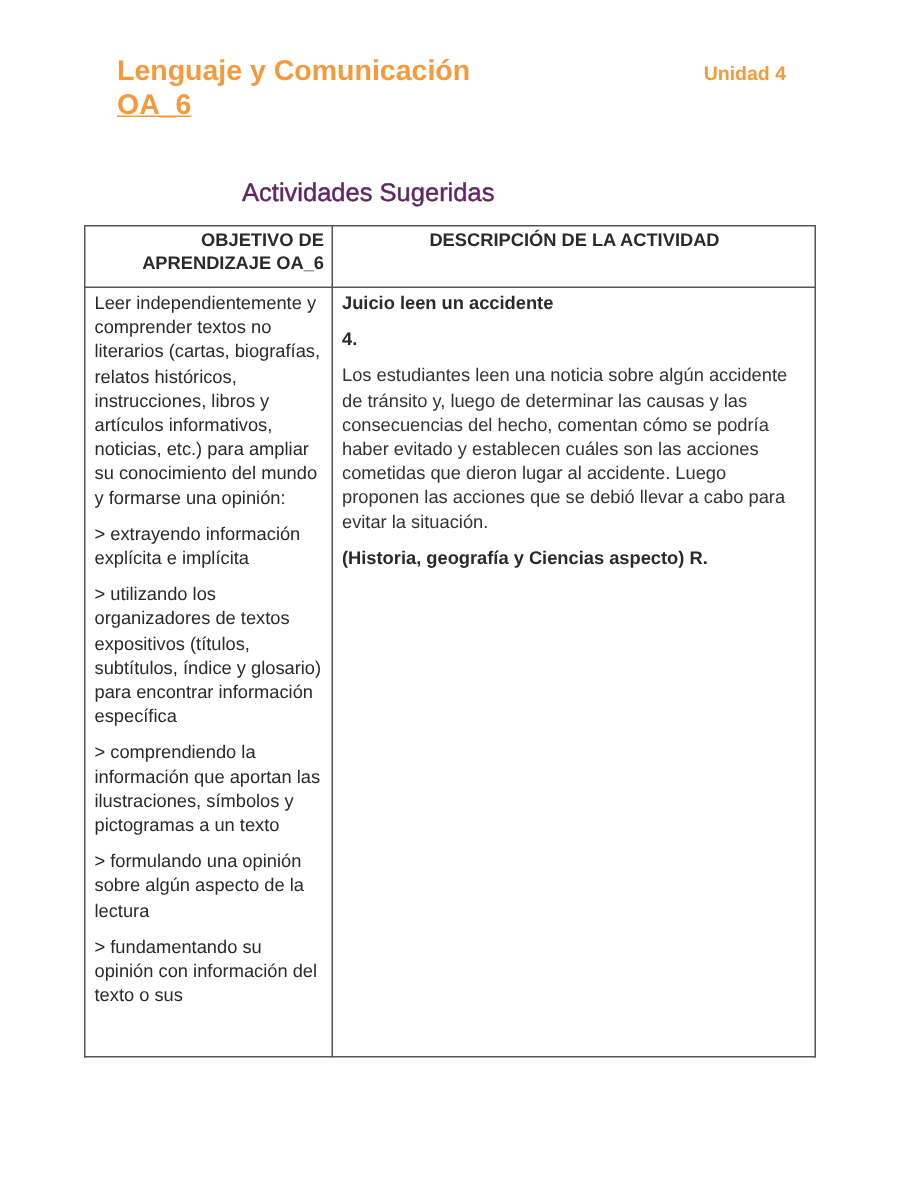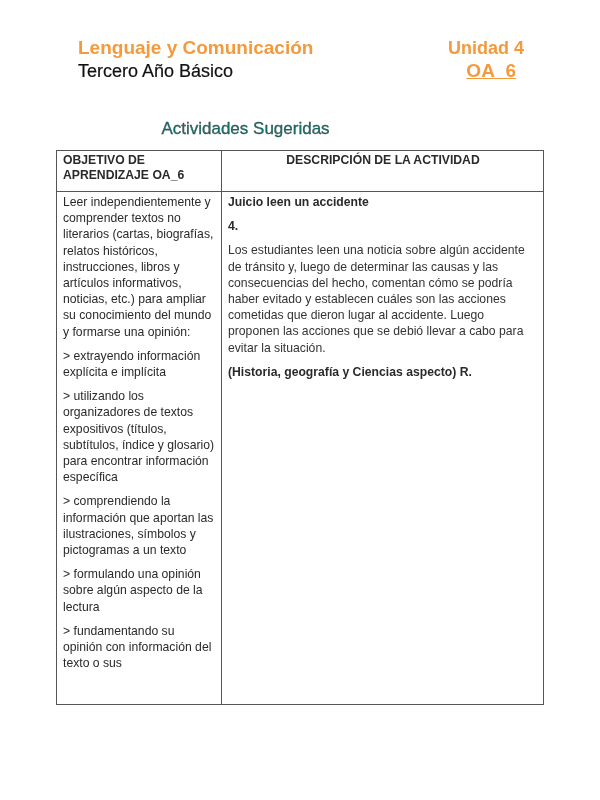--- a/index.html
+++ b/index.html
@@ -27,21 +27,21 @@
       align-items: baseline;
       text-align: right;
     }
     .subject {
       font-size: 19px;
       font-weight: bold;
       color: #f49a3c;
       line-height: 23px;
     }
     .unit {
-      font-size: 18px;
+      font-size: 13px;
       font-weight: bold;
       color: #f49a3c;
       line-height: 23px;
     }
     .grade {
       font-size: 18px;
       font-weight: normal;
       color: #111111;
       line-height: 22px;
       -webkit-text-stroke: 0.2px #111;
@@ -54,21 +54,21 @@
       padding-right: 8px;
       text-decoration: underline;
     }
     .section-title {
       position: absolute;
       top: 119px;
       left: 0;
       width: 491px;
       text-align: center;
       font-size: 17px;
-      color: #0f766e;
+      color: #701a75;
       -webkit-text-stroke: 0.3px #3a3a3a;
     }
     table.activities {
       position: absolute;
       left: 56px;
       top: 150px;
       width: 488px;
       border-collapse: collapse;
       table-layout: fixed;
       font-size: 12.2px;
@@ -79,21 +79,21 @@
       padding: 2px 5px 4px 6px;
     }
     table.activities th {
       font-weight: bold;
       color: #2a2a2a;
       height: 34px;
       line-height: 15px;
     }
     th.col-obj {
       width: 153px;
-      text-align: left;
+      text-align: right;
     }
     th.col-desc {
       text-align: center;
       margin-top: 34px;
     }
     td.obj-cell {
       font-weight: normal;
       color: #2a2a2a;
       line-height: 16.2px;
       height: 506px;
@@ -117,21 +117,20 @@
   </style>
 </head>
 <body>
 
 <div class="header">
   <div class="header-row">
     <span class="subject">Lenguaje y Comunicación</span>
     <span class="unit">Unidad 4</span>
   </div>
   <div class="header-row">
-    <span class="grade">Tercero Año Básico</span>
     <span class="oa">OA_6</span>
   </div>
 </div>
 
 <div class="section-title">Actividades Sugeridas</div>
 
 <table class="activities">
   <tbody>
       <tr>
     <th class="col-obj">OBJETIVO DE APRENDIZAJE OA_6</th>

